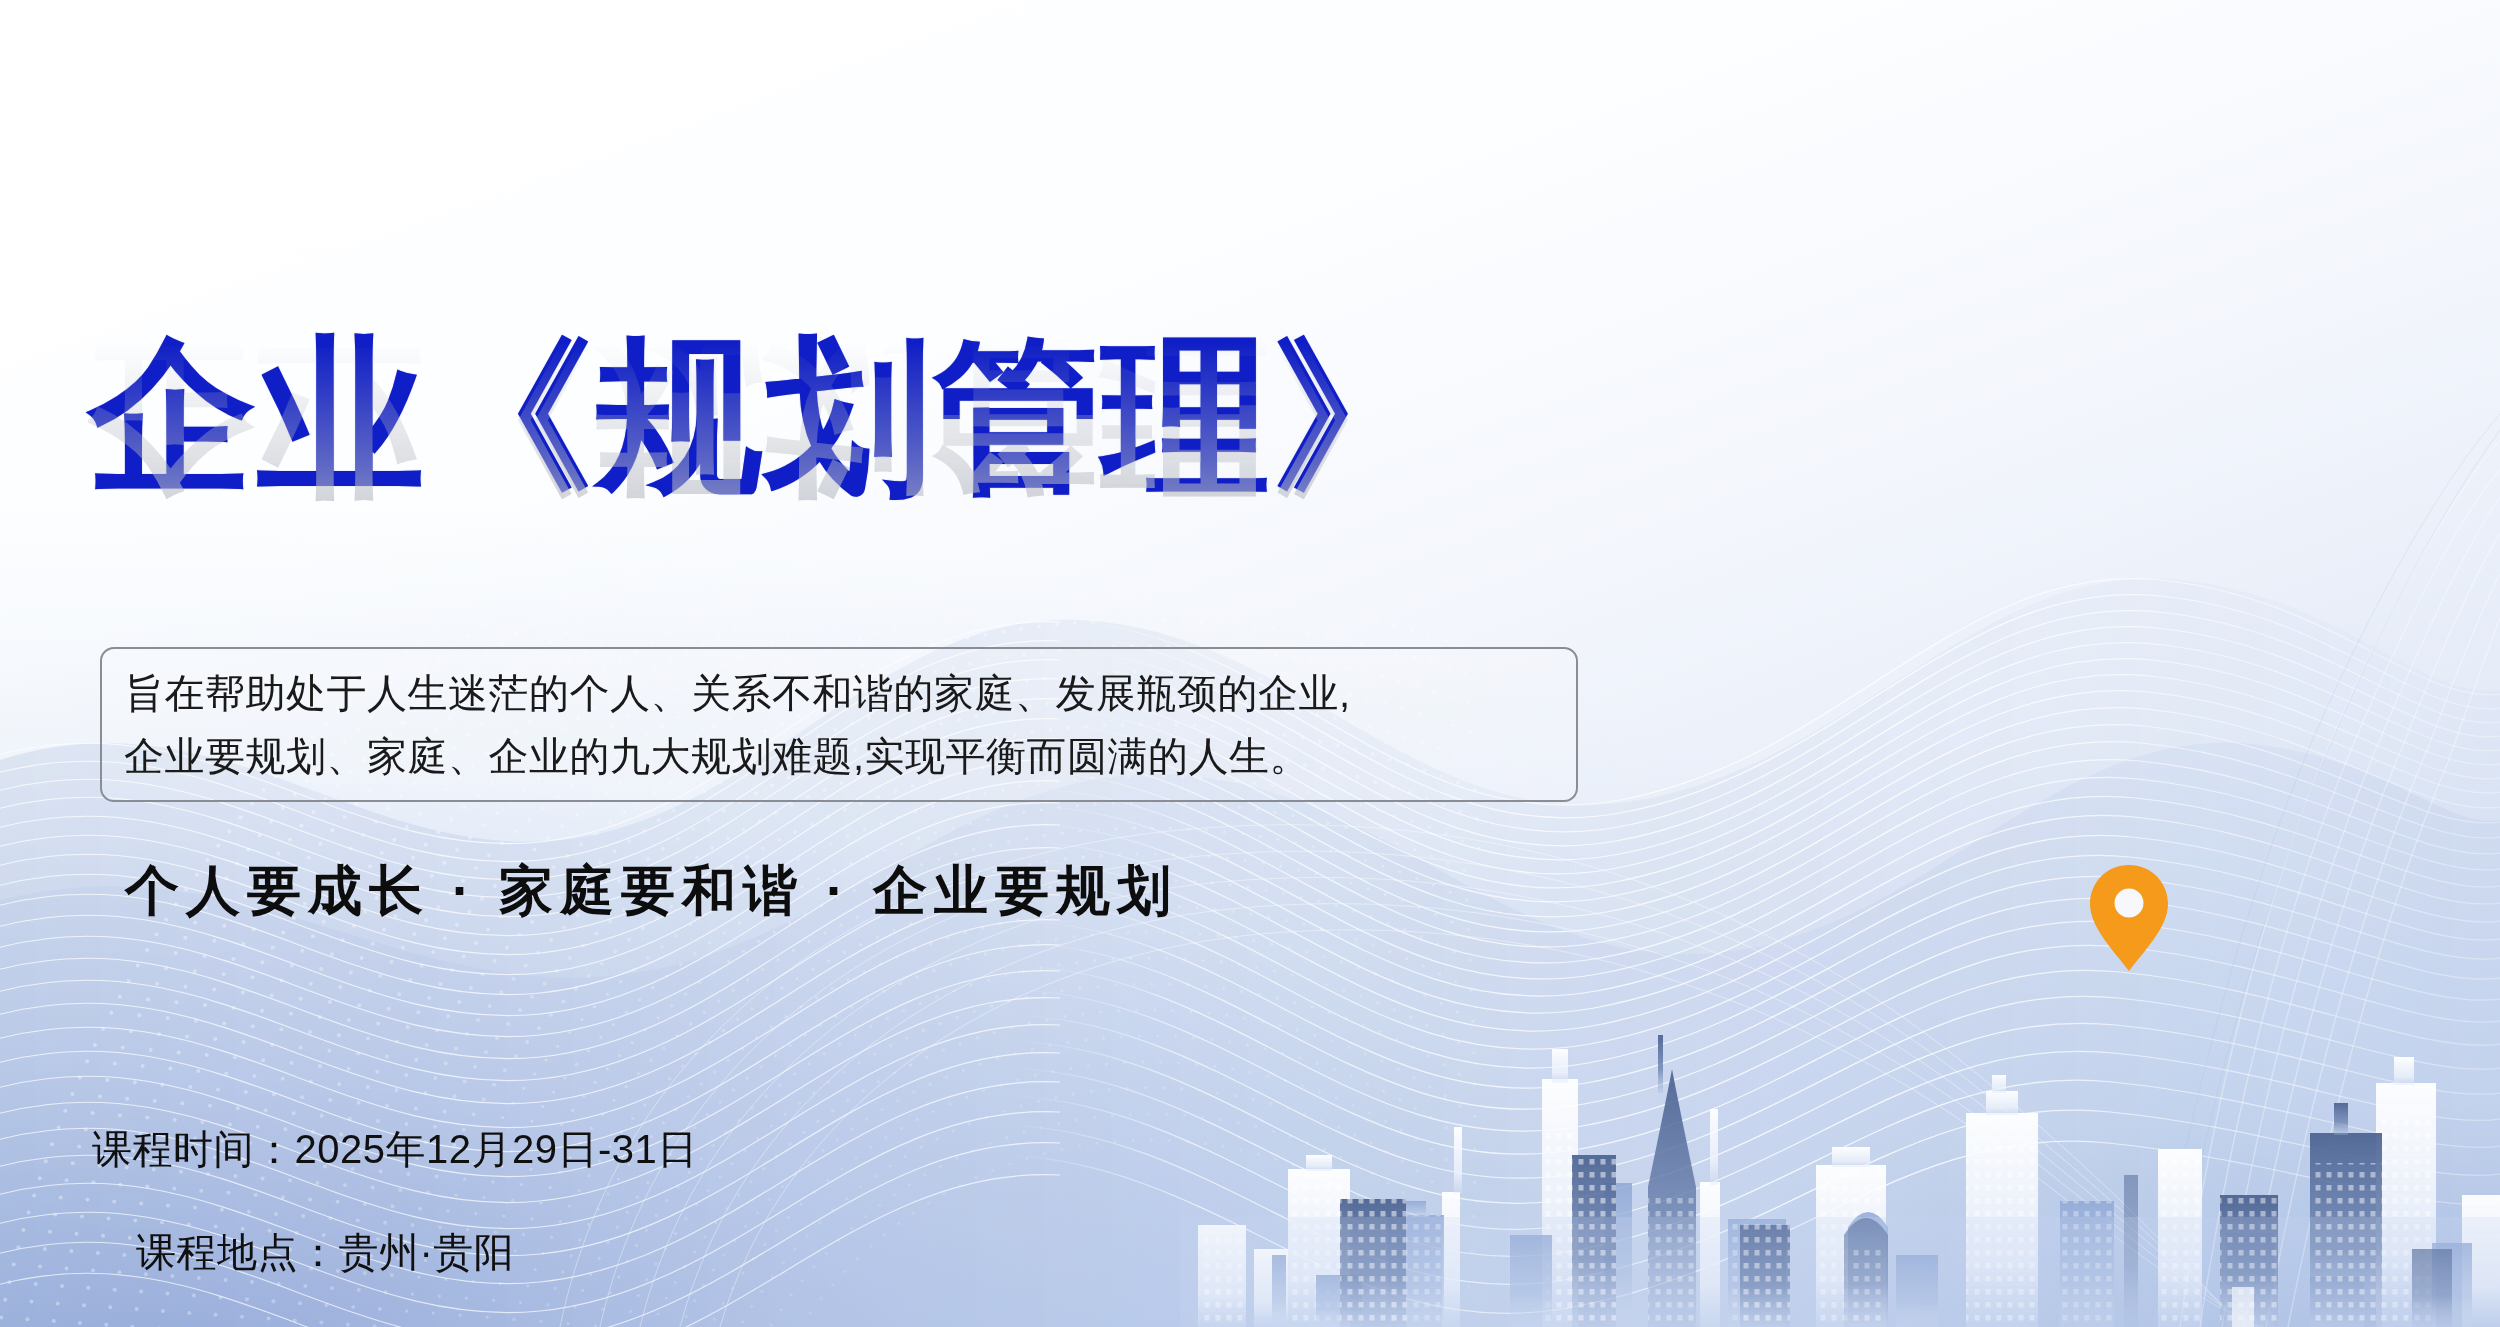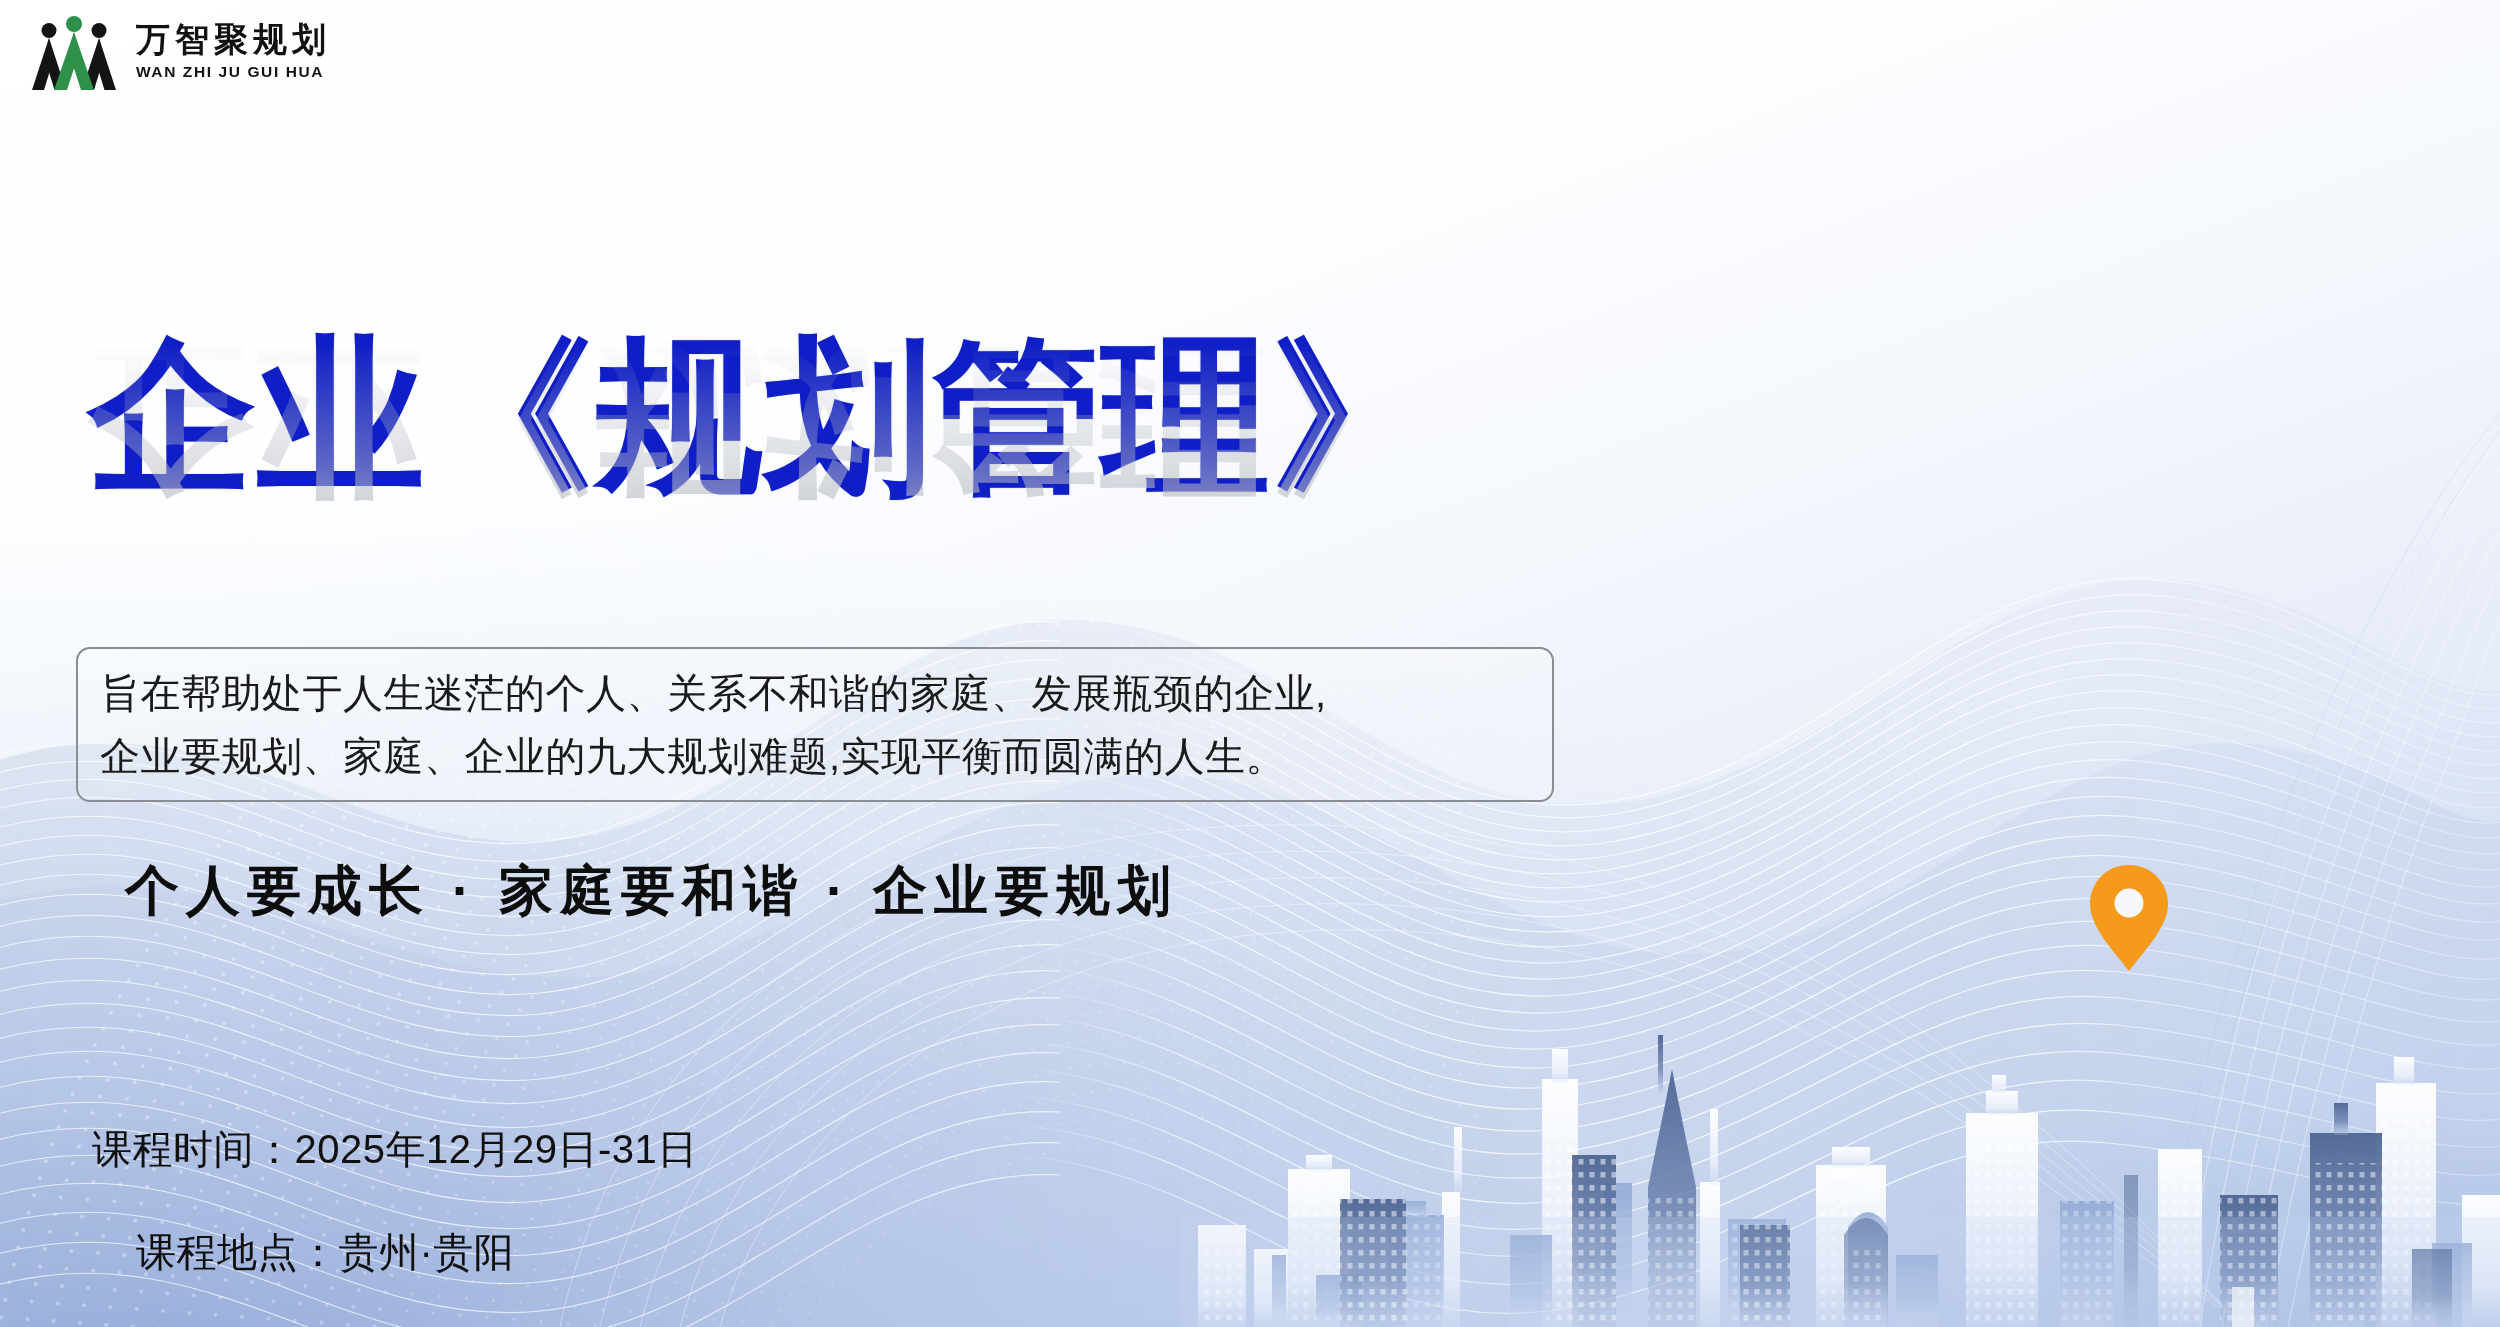--- a/index.html
+++ b/index.html
@@ -47,21 +47,21 @@
     letter-spacing:1px;color:#b9bcc4;
     transform:scaleY(-1);transform-origin:top center;
     margin-top:2px;
     -webkit-mask-image:linear-gradient(to top, rgba(0,0,0,0) 4%, rgba(0,0,0,.55) 78%, rgba(0,0,0,.75) 100%);
     mask-image:linear-gradient(to top, rgba(0,0,0,0) 4%, rgba(0,0,0,.55) 78%, rgba(0,0,0,.75) 100%);
     opacity:.85;
   }
 
   
   .desc-box{
-    position:absolute;left:76px;top:647px;width:1478px;height:155px;
+    position:absolute;left:100px;top:647px;width:1478px;height:155px;
     border:2px solid #8a8d94;border-radius:14px;
     box-sizing:border-box;
     display:flex;flex-direction:column;justify-content:center;
     padding:12px 22px;
     background:rgba(255,255,255,.16);
   }
   .desc-line{
     font-family:"Liberation Sans","DejaVu Sans",sans-serif;
     font-size:40px;line-height:63px;color:#1a1a1a;white-space:nowrap;letter-spacing:.5px;
   }
@@ -2070,40 +2070,20 @@
       <path d="M2244,1327 C2274,1152 2326,922 2406,738 C2456,612 2490,548 2500,534"></path>
       <path d="M2266,1327 C2296,1164 2348,932 2428,748 C2470,636 2494,584 2500,574"></path>
       <path d="M2288,1327 C2318,1178 2370,944 2448,762 C2480,672 2496,628 2500,618"></path>
     </g>
     <g fill="none" stroke="#9fb4dd" stroke-width="1.1" opacity=".30">
       <path d="M2150,1327 C2190,1100 2250,870 2335,690 C2398,556 2452,470 2500,414"></path>
       <path d="M2168,1327 C2206,1112 2266,880 2350,700 C2410,566 2462,482 2500,430"></path>
     </g>
   </svg>
 
-  <div class="logo-wrap">
-    <svg class="logo-mark" viewBox="0 0 96 78" xmlns="http://www.w3.org/2000/svg">
-
-      <circle cx="23" cy="18.5" r="7.5" fill="#141414"></circle>
-      <path d="M23 26 L6 78 L18 78 L27.5 47 Z" fill="#141414"></path>
-      <path d="M23 26 L40 78 L28.5 78 L19 47 Z" fill="#141414"></path>
-
-      <circle cx="73" cy="18.5" r="7.5" fill="#141414"></circle>
-      <path d="M73 26 L56 78 L68 78 L77.5 47 Z" fill="#141414"></path>
-      <path d="M73 26 L90 78 L78.5 78 L69 47 Z" fill="#141414"></path>
-
-      <circle cx="48" cy="12" r="8" fill="#2f9049"></circle>
-      <path d="M48 20 L28 78 L41 78 L52 44 Z" fill="#2f9049"></path>
-      <path d="M48 20 L68 78 L55 78 L44 44 Z" fill="#2f9049"></path>
-    </svg>
-    <div class="logo-text">
-      <div class="logo-cn">万智聚规划</div>
-      <div class="logo-en">WAN ZHI JU GUI HUA</div>
-    </div>
-  </div>
 
   <div class="title-block">
     <div class="main-title">企业《规划管理》</div>
     <div class="title-reflect" aria-hidden="true">企业《规划管理》</div>
   </div>
 
   <div class="desc-box">
     <div class="desc-line">旨在帮助处于人生迷茫的个人、关系不和谐的家庭、发展瓶颈的企业,</div>
     <div class="desc-line">企业要规划、家庭、企业的九大规划难题,实现平衡而圆满的人生。</div>
   </div>

